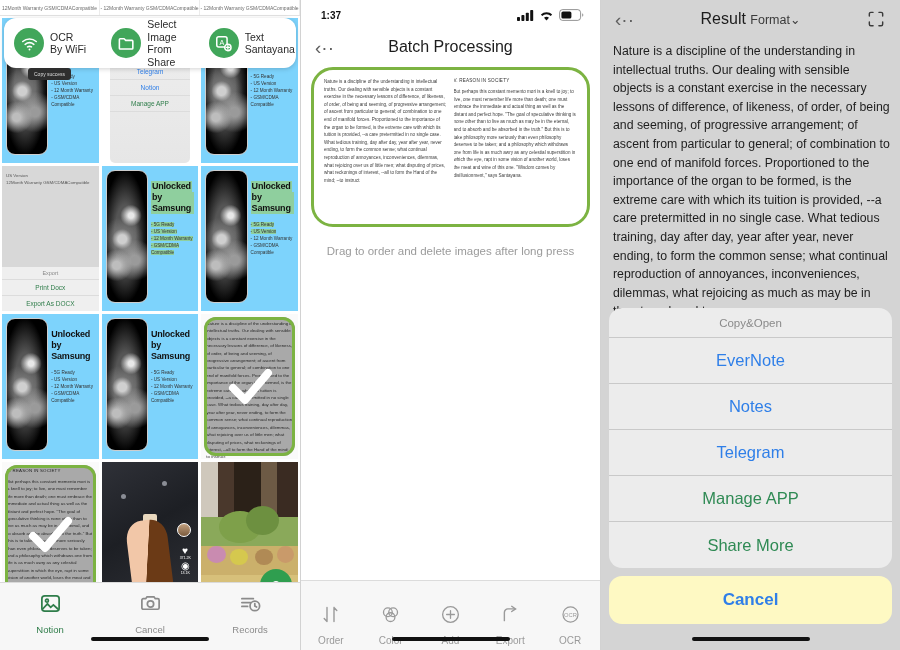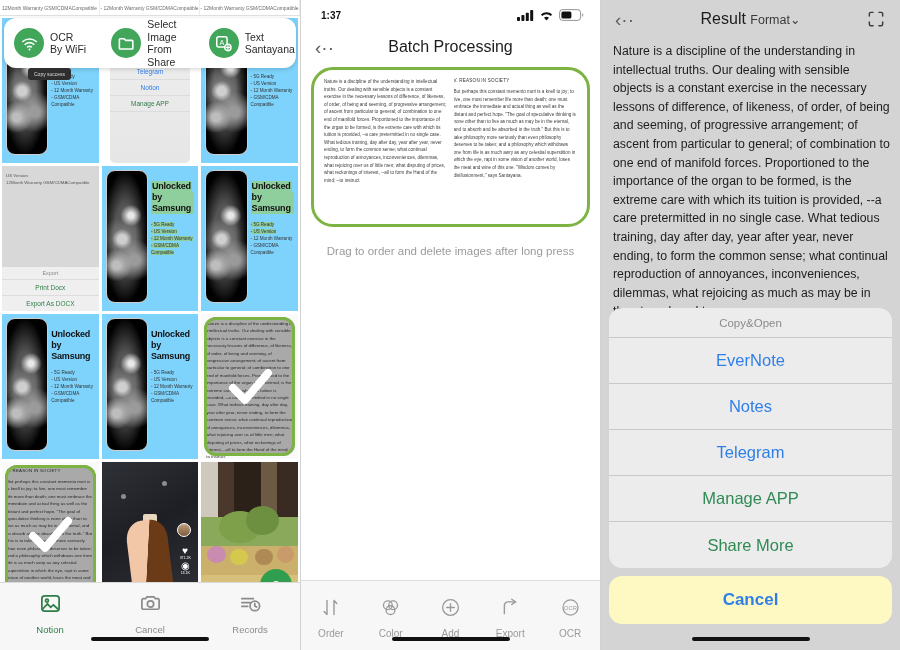--- a/index.html
+++ b/index.html
@@ -208,21 +208,21 @@
   }
   .page { flex: 1; background: #fff; overflow: hidden; }
   .page .doc-h { font-size: 4.6px; }
   .page p { font-size: 4.6px; line-height: 7.6px; color: #3d3d3d; }
   .batch-hint {
     text-align: center; font-size: 11.5px; color: #9b9b9b; margin-top: 18px;
   }
   .toolbar {
     position: absolute; left: 0; right: 0; bottom: 0; height: 70px;
     background: #f7f7f7; border-top: 1px solid #dcdcdc;
-    display: flex; align-items: flex-start; padding-top: 16px; z-index: 20;
+    display: flex; align-items: flex-start; padding-top: 23px; z-index: 20;
   }
   .tb { flex: 1; text-align: center; color: #9a9a9a; }
   .tb svg { width: 21px; height: 21px; display: block; margin: 0 auto 5px; }
   .tb span { font-size: 10px; }
 
   
   #panel-result { background: #d4d4d4; border-left: 1px solid #d2d2d2; }
   .res-nav { height: 38px; display: flex; align-items: center; padding: 0 14px; position: relative; }
   .res-title {
     position: absolute; left: 0; right: 0; text-align: center;

